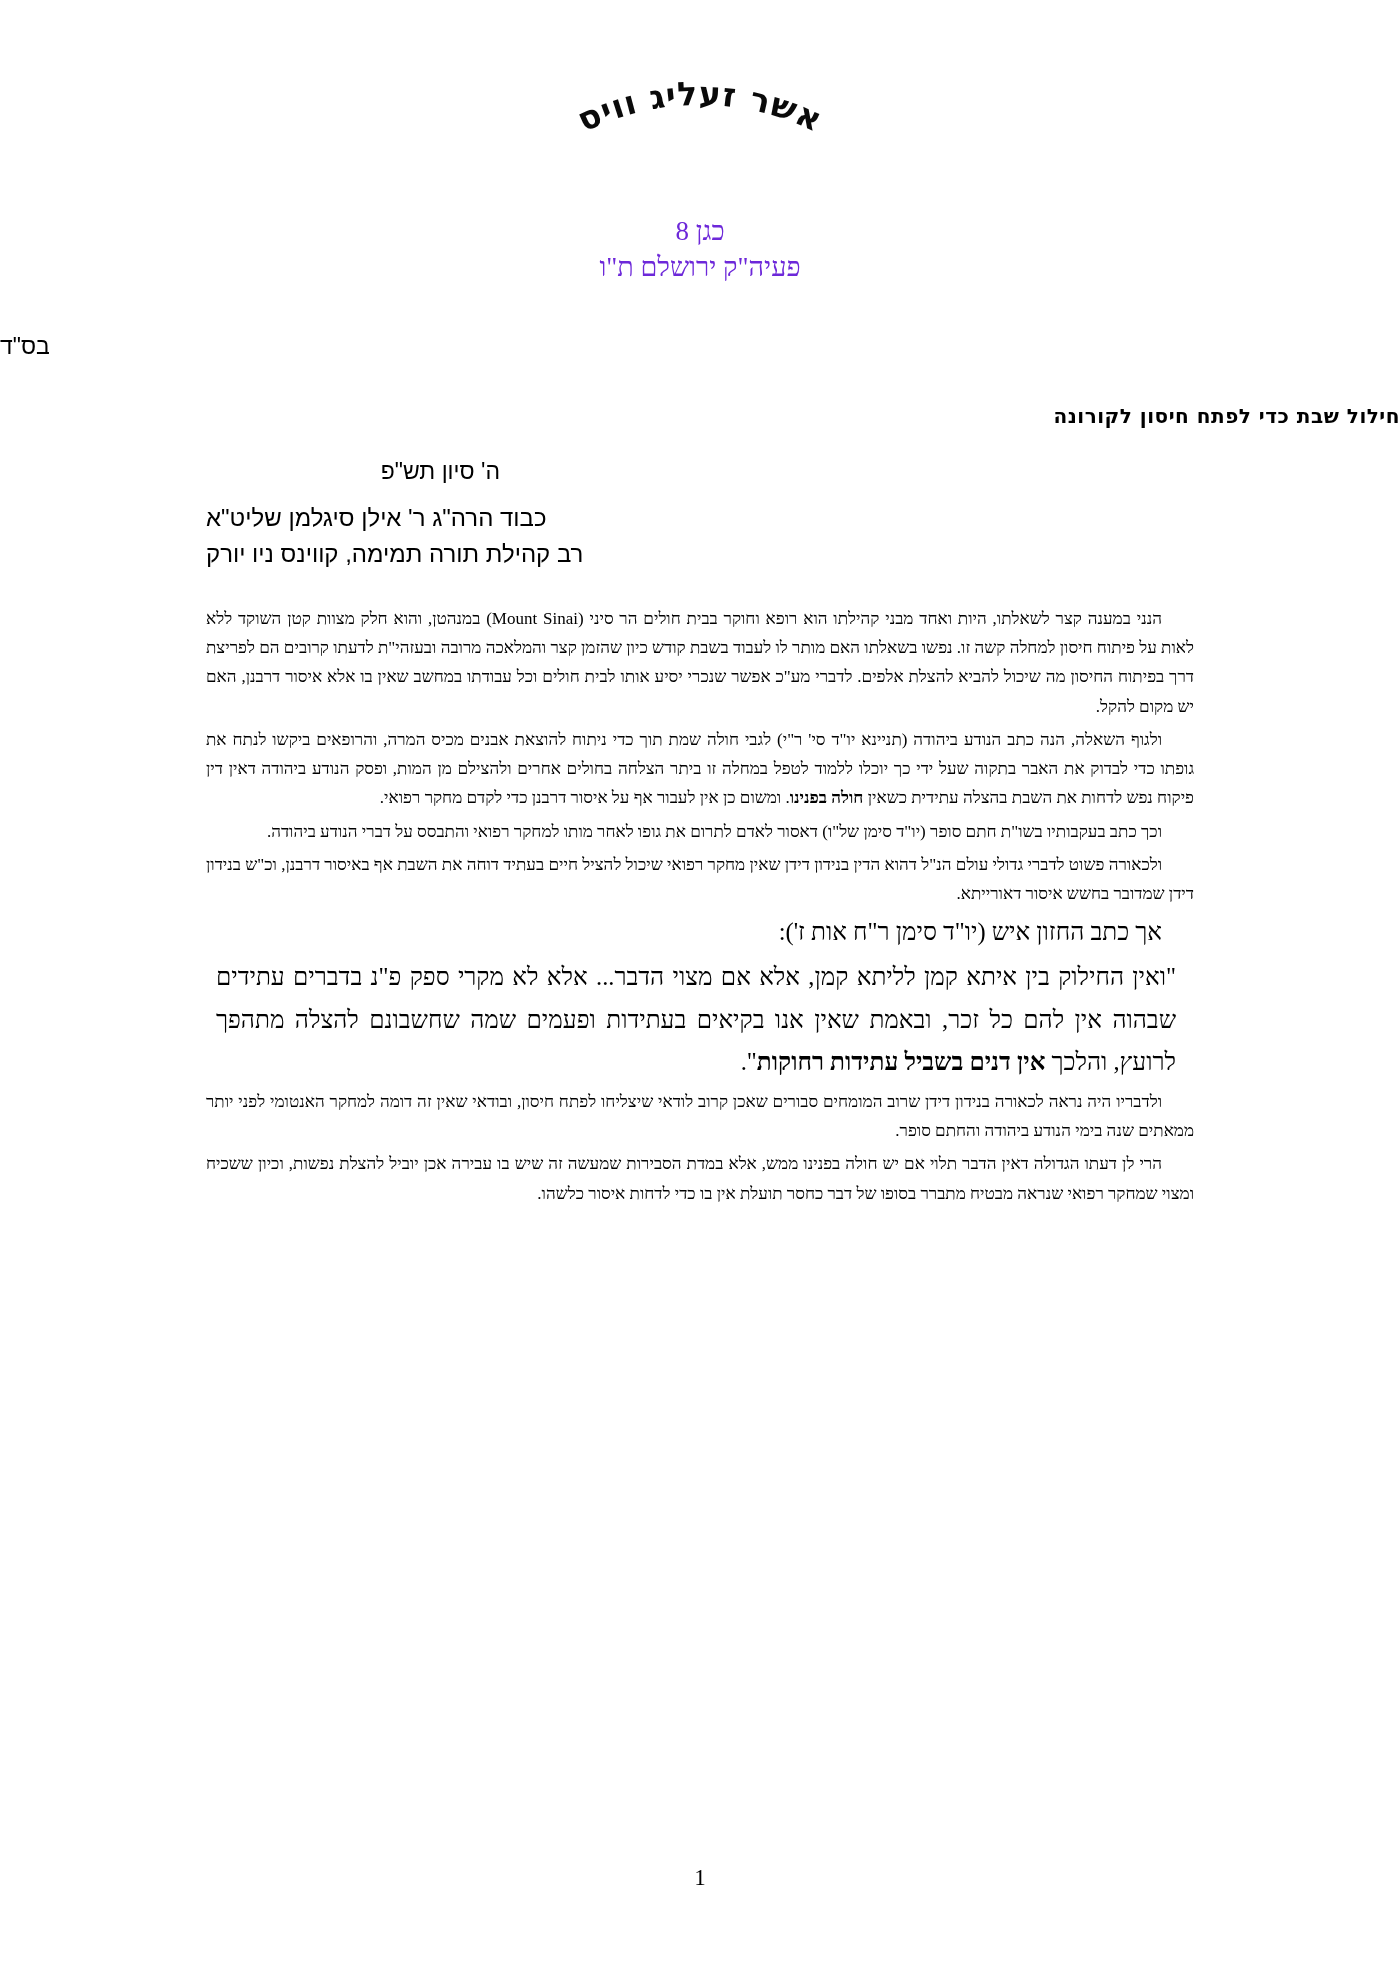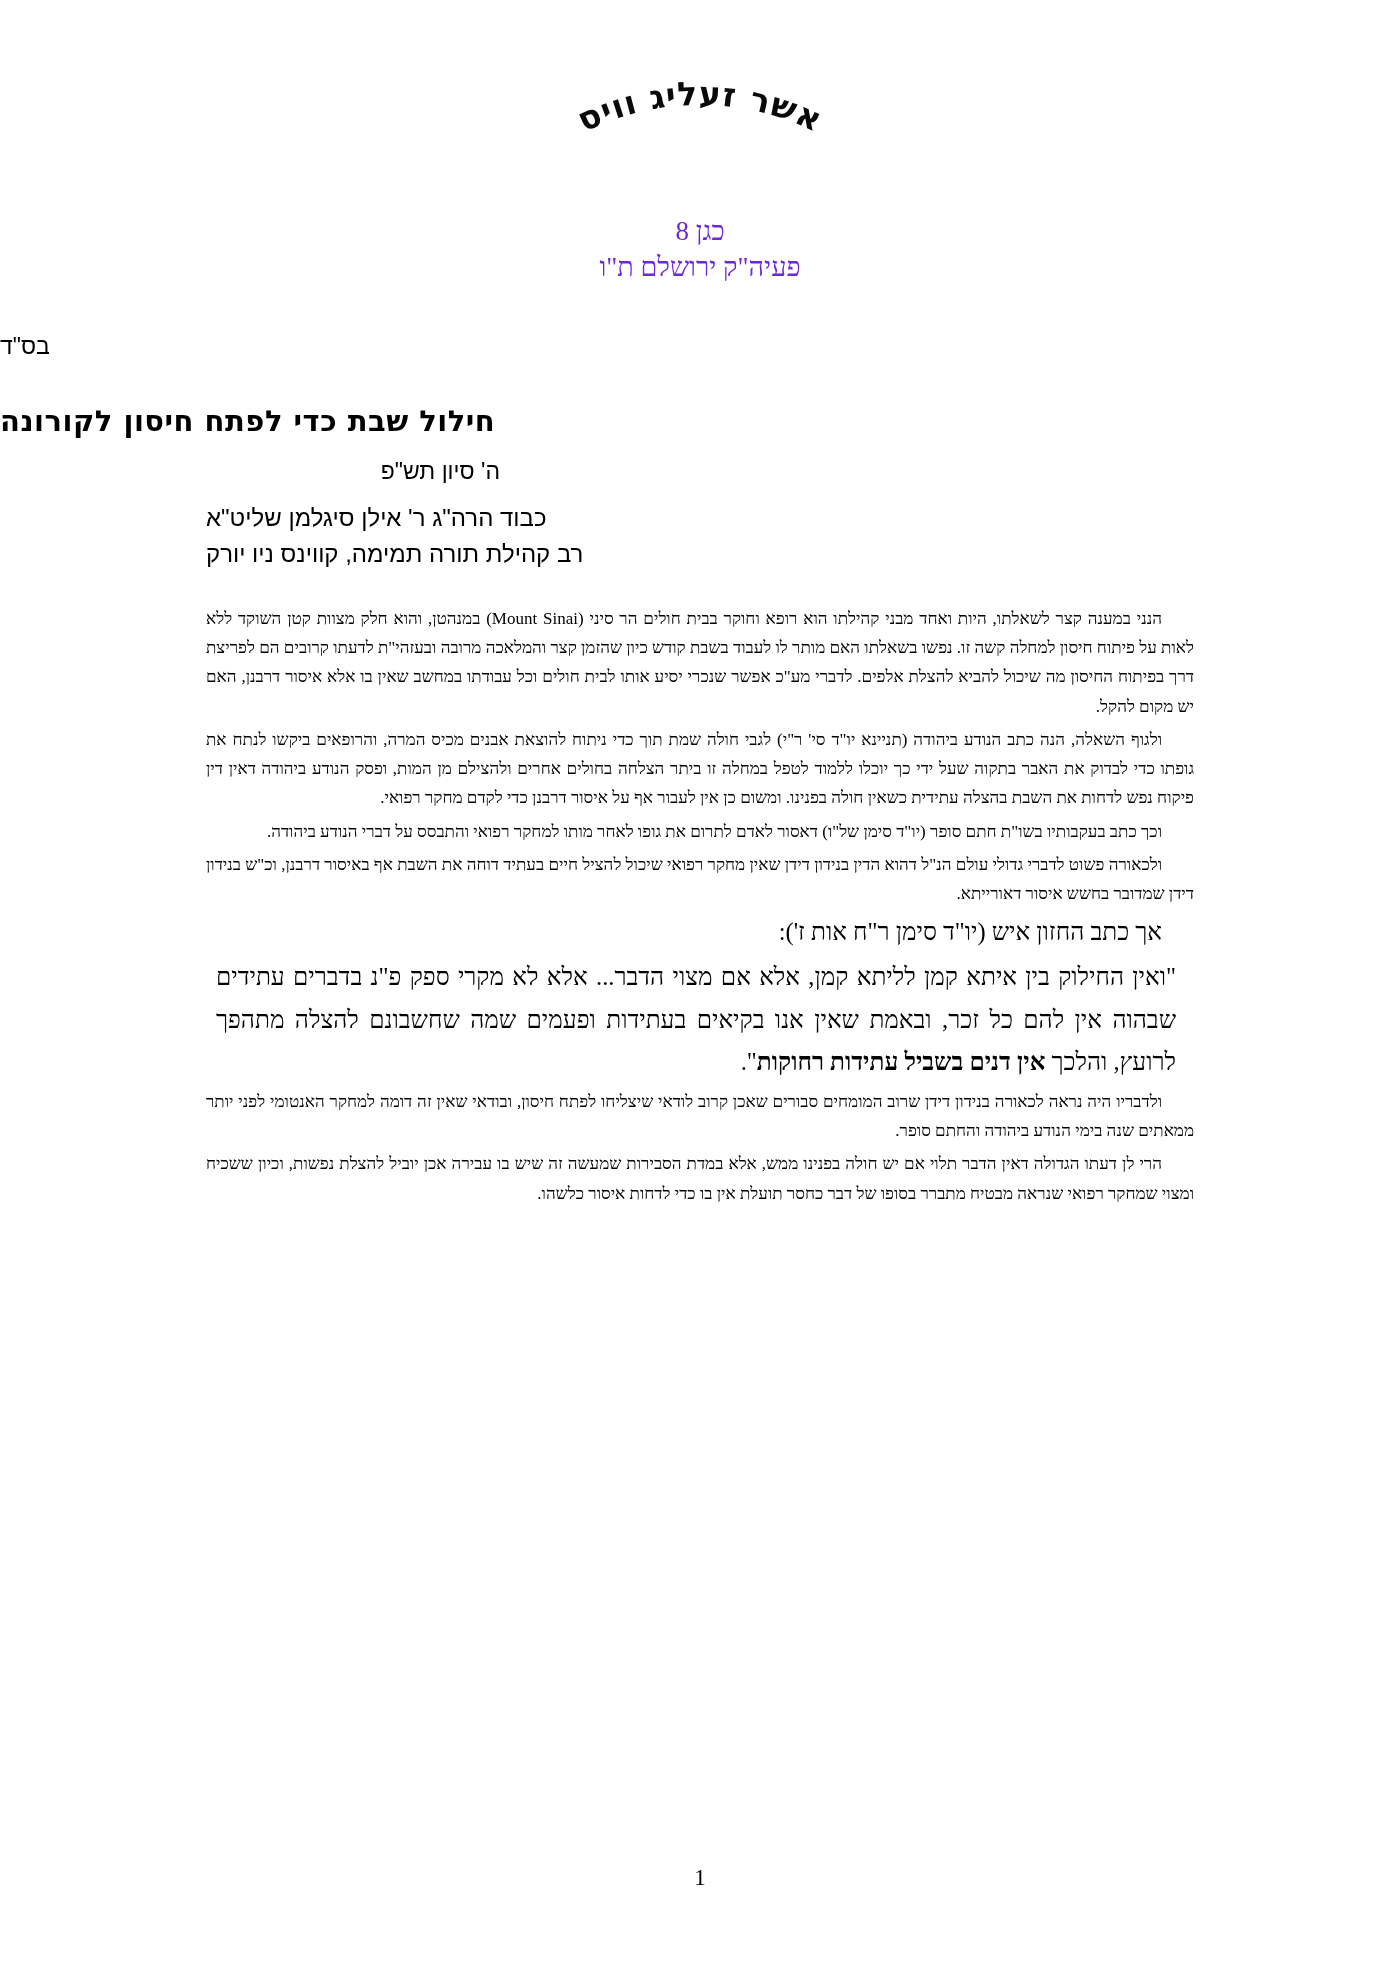--- a/index.html
+++ b/index.html
@@ -69,24 +69,24 @@
     font-family: "Liberation Sans", "DejaVu Sans", sans-serif;
   }
   .bsd span { display: inline-block; }
 
   
   .doc-title {
     position: absolute;
     top: 404px;
     left: 0;
     right: 0;
-    text-align: left;
+    text-align: right;
     font-family: "DejaVu Sans", "Liberation Sans", sans-serif;
     font-weight: 700;
-    font-size: 29px;
+    font-size: 20px;
     letter-spacing: 0.5px;
     direction: rtl;
   }
 
   
   .date-line {
     position: absolute;
     top: 458px;
     right: 900px;
     left: 206px;
@@ -123,21 +123,21 @@
     font-size: 17px;
     line-height: 1.72;
     text-align: justify;
     text-align-last: right;
     margin: 4px 0 3px 0;
     text-indent: 32px;
     -webkit-hyphens: none;
     hyphens: none;
   }
   .para b, .para strong {
-    font-weight: 400;
+    font-weight: 700;
   }
   .quote {
     font-family: "Liberation Serif", "DejaVu Serif", serif;
     font-size: 24.5px;
     line-height: 1.72;
     text-align: justify;
     text-align-last: right;
     margin: 0 0 3px 0;
     padding-right: 18px;
     padding-left: 10px;

